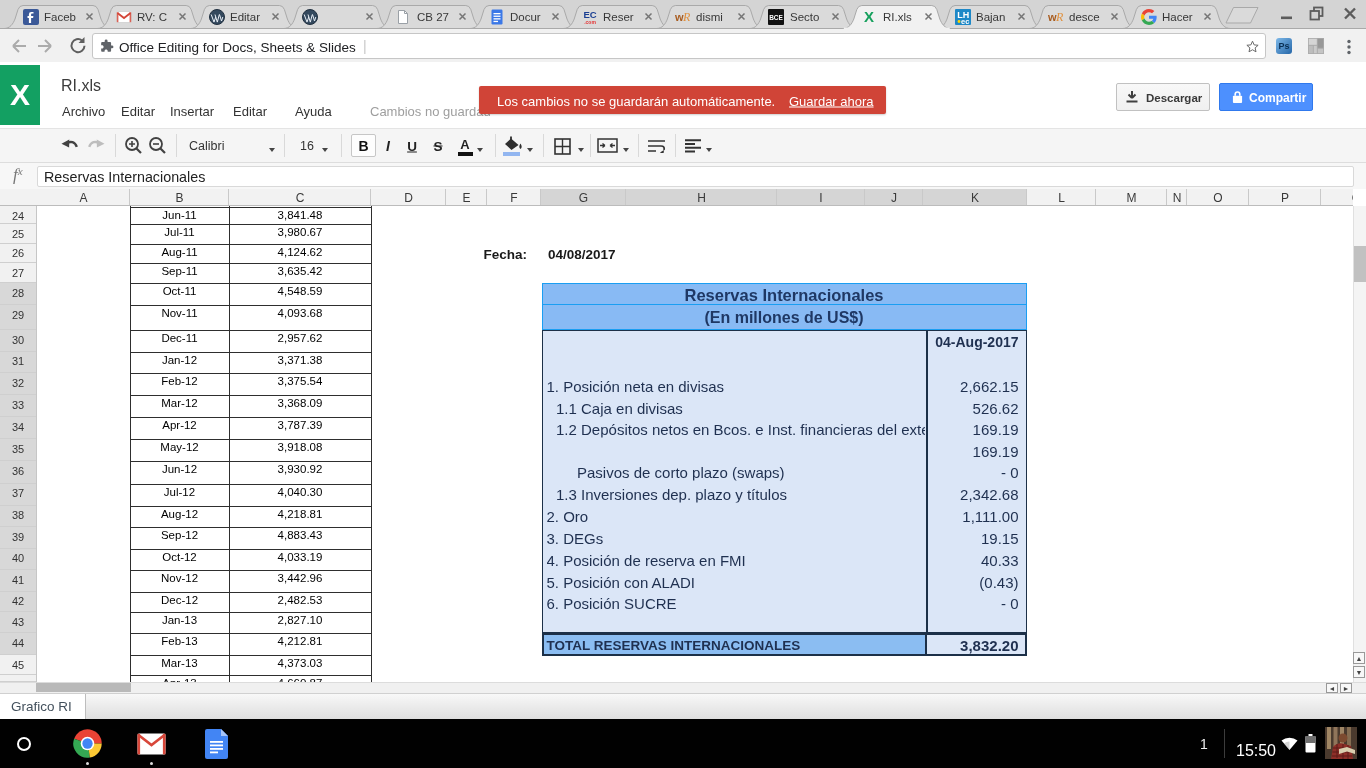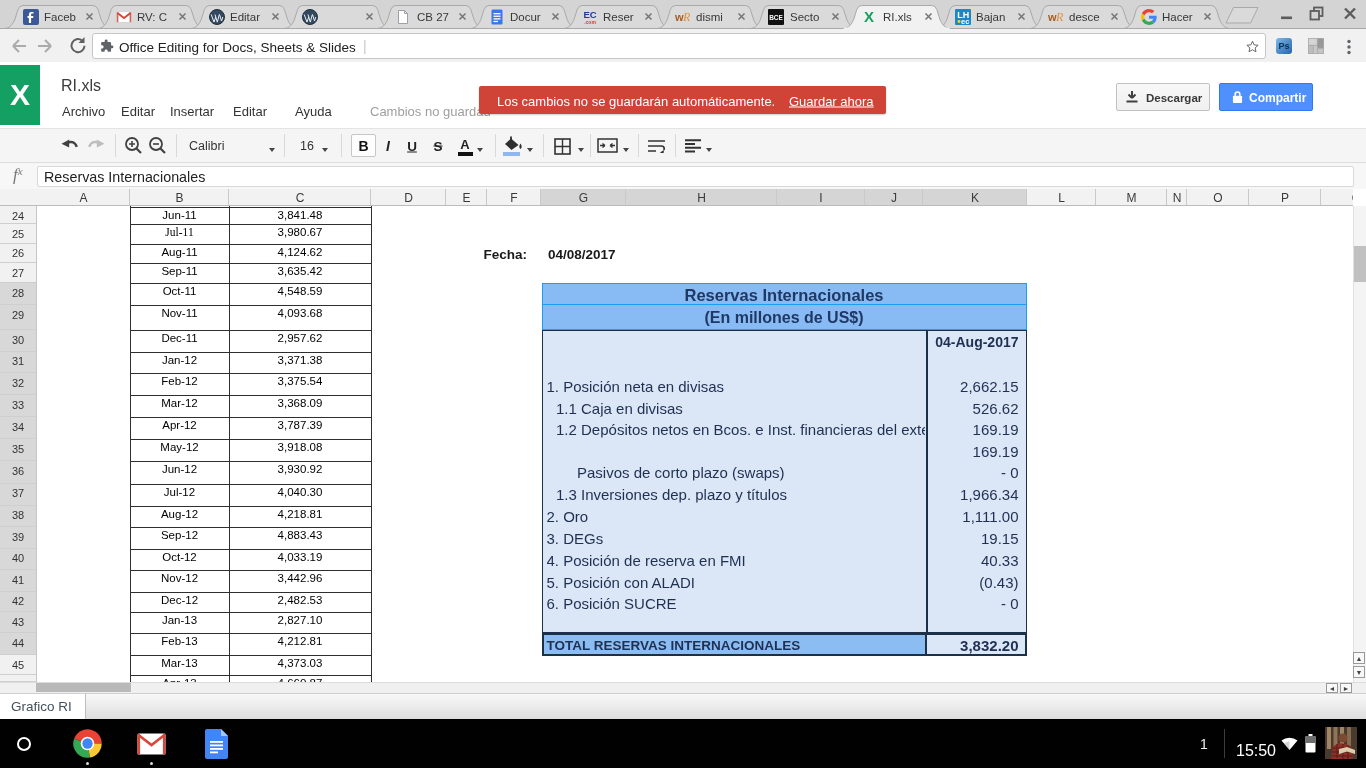--- a/index.html
+++ b/index.html
@@ -355,21 +355,21 @@
     <div class="cc" style="left:18px;top:664.5px;font-size:11px;color:#333;">45</div>
     <div class="ab" style="left:0;top:675px;width:36px;height:6.5px;background:#f1f1f1;border-bottom:1px solid #cfcfcf;overflow:hidden;"></div>
 <div class="ab" style="left:37px;top:206px;width:1315.5px;height:475.5px;overflow:hidden;background:#fff;">
       <div class="ab" style="left:92.5px;top:0px;width:1px;height:476px;background:#2e2e2e;"></div>
       <div class="ab" style="left:191.5px;top:0px;width:1.2px;height:476px;background:#2e2e2e;"></div>
       <div class="ab" style="left:333.5px;top:0px;width:1px;height:476px;background:#2e2e2e;"></div>
       <div class="ab" style="left:92.5px;top:0.5px;width:242px;height:1px;background:#2e2e2e;"></div>
       <div class="cc" style="left:142.5px;top:8.7px;font-size:11.5px;color:#000;">Jun-11</div>
       <div class="cc" style="left:263px;top:8.7px;font-size:11.5px;color:#000;">3,841.48</div>
       <div class="ab" style="left:92.5px;top:18.0px;width:242px;height:1px;background:#2e2e2e;"></div>
-      <div class="cc" style="left:142.5px;top:26.2px;font-size:11.5px;color:#000;font-family:Liberation Serif, serif;">Jul-11</div>
+      <div class="cc" style="left:142.5px;top:26.2px;font-size:11.5px;color:#000;">Jul-11</div>
       <div class="cc" style="left:263px;top:26.2px;font-size:11.5px;color:#000;">3,980.67</div>
       <div class="ab" style="left:92.5px;top:37.5px;width:242px;height:1px;background:#2e2e2e;"></div>
       <div class="cc" style="left:142.5px;top:45.7px;font-size:11.5px;color:#000;">Aug-11</div>
       <div class="cc" style="left:263px;top:45.7px;font-size:11.5px;color:#000;">4,124.62</div>
       <div class="ab" style="left:92.5px;top:57.0px;width:242px;height:1px;background:#2e2e2e;"></div>
       <div class="cc" style="left:142.5px;top:65.2px;font-size:11.5px;color:#000;">Sep-11</div>
       <div class="cc" style="left:263px;top:65.2px;font-size:11.5px;color:#000;">3,635.42</div>
       <div class="ab" style="left:92.5px;top:77.0px;width:242px;height:1px;background:#2e2e2e;"></div>
       <div class="cc" style="left:142.5px;top:85.2px;font-size:11.5px;color:#000;">Oct-11</div>
       <div class="cc" style="left:263px;top:85.2px;font-size:11.5px;color:#000;text-align:right;">4,548.59</div>
@@ -439,21 +439,21 @@
       <div class="ab" style="left:509.5px;top:180px;transform:translateY(-50%);white-space:nowrap;overflow:hidden;max-width:378px;font-size:15px;color:#1f3050;">1. Posición neta en divisas</div>
       <div class="rt" style="left:981.5px;top:180px;font-size:15px;color:#1f3050;">2,662.15</div>
       <div class="ab" style="left:519px;top:201.5px;transform:translateY(-50%);white-space:nowrap;overflow:hidden;max-width:369px;font-size:15px;color:#1f3050;">1.1 Caja en divisas</div>
       <div class="rt" style="left:981.5px;top:201.5px;font-size:15px;color:#1f3050;">526.62</div>
       <div class="ab" style="left:519px;top:223px;transform:translateY(-50%);white-space:nowrap;overflow:hidden;max-width:369px;font-size:15px;color:#1f3050;">1.2 Depósitos netos en Bcos. e Inst. financieras del exte</div>
       <div class="rt" style="left:981.5px;top:223px;font-size:15px;color:#1f3050;">169.19</div>
       <div class="rt" style="left:981.5px;top:244.5px;font-size:15px;color:#1f3050;">169.19</div>
       <div class="ab" style="left:540px;top:266px;transform:translateY(-50%);white-space:nowrap;overflow:hidden;max-width:348px;font-size:15px;color:#1f3050;">Pasivos de corto plazo (swaps)</div>
       <div class="rt" style="left:981.5px;top:266px;font-size:15px;color:#1f3050;">- 0</div>
       <div class="ab" style="left:519px;top:288px;transform:translateY(-50%);white-space:nowrap;overflow:hidden;max-width:369px;font-size:15px;color:#1f3050;">1.3 Inversiones dep. plazo y títulos</div>
-      <div class="rt" style="left:981.5px;top:288px;font-size:15px;color:#1f3050;">1,966.34</div>
+      <div class="rt" style="left:981.5px;top:288px;font-size:15px;color:#1f3050;">2,342.68</div>
       <div class="ab" style="left:509.5px;top:309.5px;transform:translateY(-50%);white-space:nowrap;overflow:hidden;max-width:378px;font-size:15px;color:#1f3050;">2. Oro</div>
       <div class="rt" style="left:981.5px;top:309.5px;font-size:15px;color:#1f3050;">1,111.00</div>
       <div class="ab" style="left:509.5px;top:331.5px;transform:translateY(-50%);white-space:nowrap;overflow:hidden;max-width:378px;font-size:15px;color:#1f3050;">3. DEGs</div>
       <div class="rt" style="left:981.5px;top:331.5px;font-size:15px;color:#1f3050;">19.15</div>
       <div class="ab" style="left:509.5px;top:353.5px;transform:translateY(-50%);white-space:nowrap;overflow:hidden;max-width:378px;font-size:15px;color:#1f3050;">4. Posición de reserva en FMI</div>
       <div class="rt" style="left:981.5px;top:353.5px;font-size:15px;color:#1f3050;">40.33</div>
       <div class="ab" style="left:509.5px;top:375.5px;transform:translateY(-50%);white-space:nowrap;overflow:hidden;max-width:378px;font-size:15px;color:#1f3050;">5. Posición con ALADI</div>
       <div class="rt" style="left:981.5px;top:375.5px;font-size:15px;color:#1f3050;">(0.43)</div>
       <div class="ab" style="left:509.5px;top:396.5px;transform:translateY(-50%);white-space:nowrap;overflow:hidden;max-width:378px;font-size:15px;color:#1f3050;">6. Posición SUCRE</div>
       <div class="rt" style="left:981.5px;top:396.5px;font-size:15px;color:#1f3050;">- 0</div>

